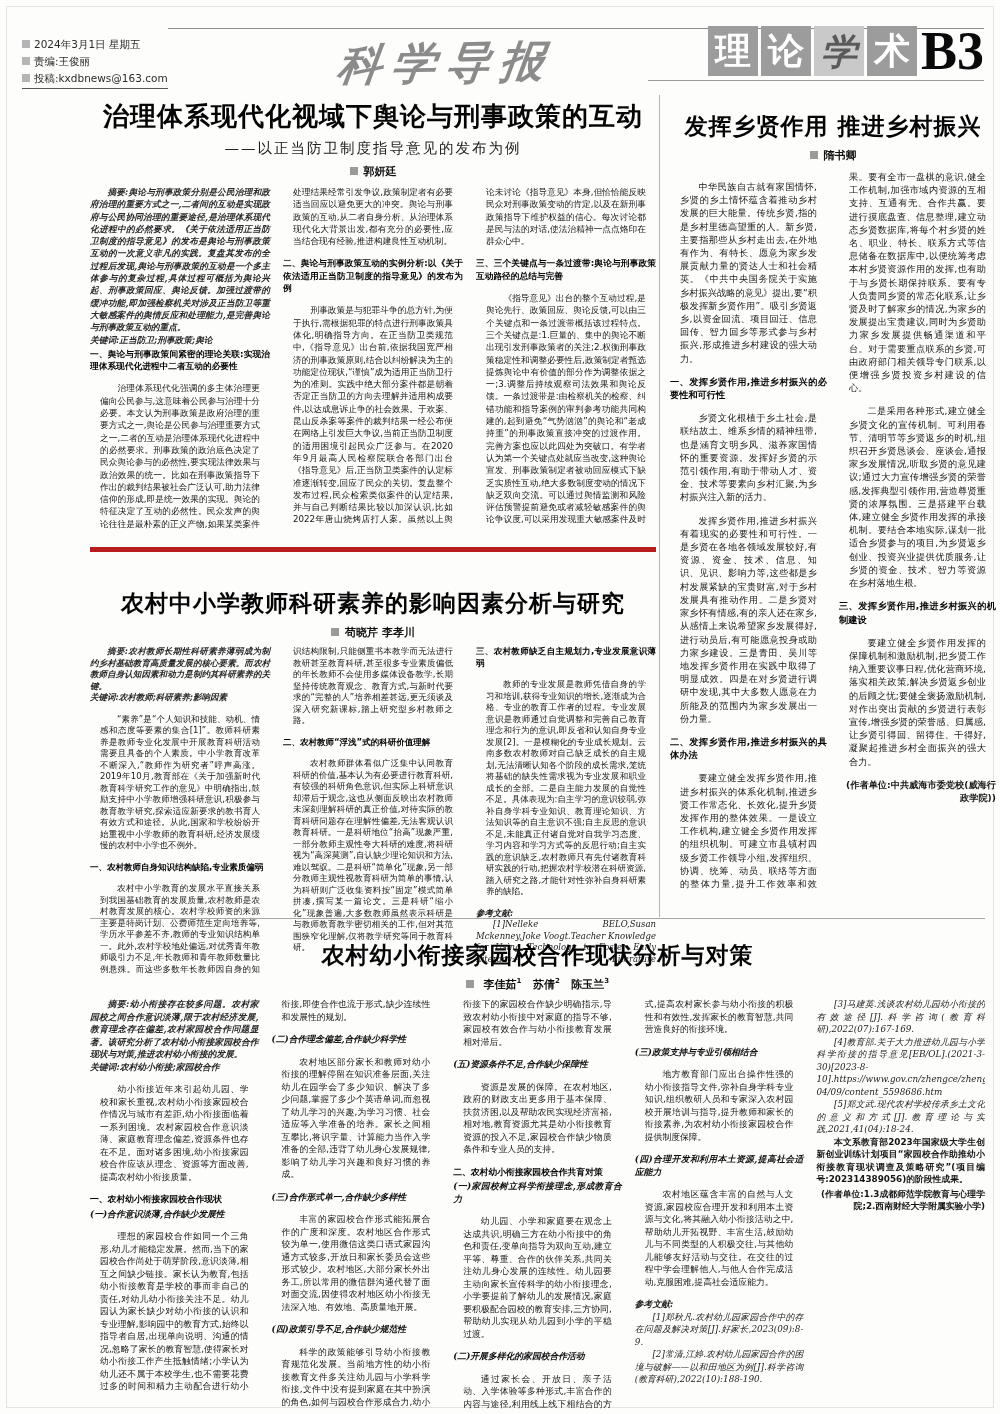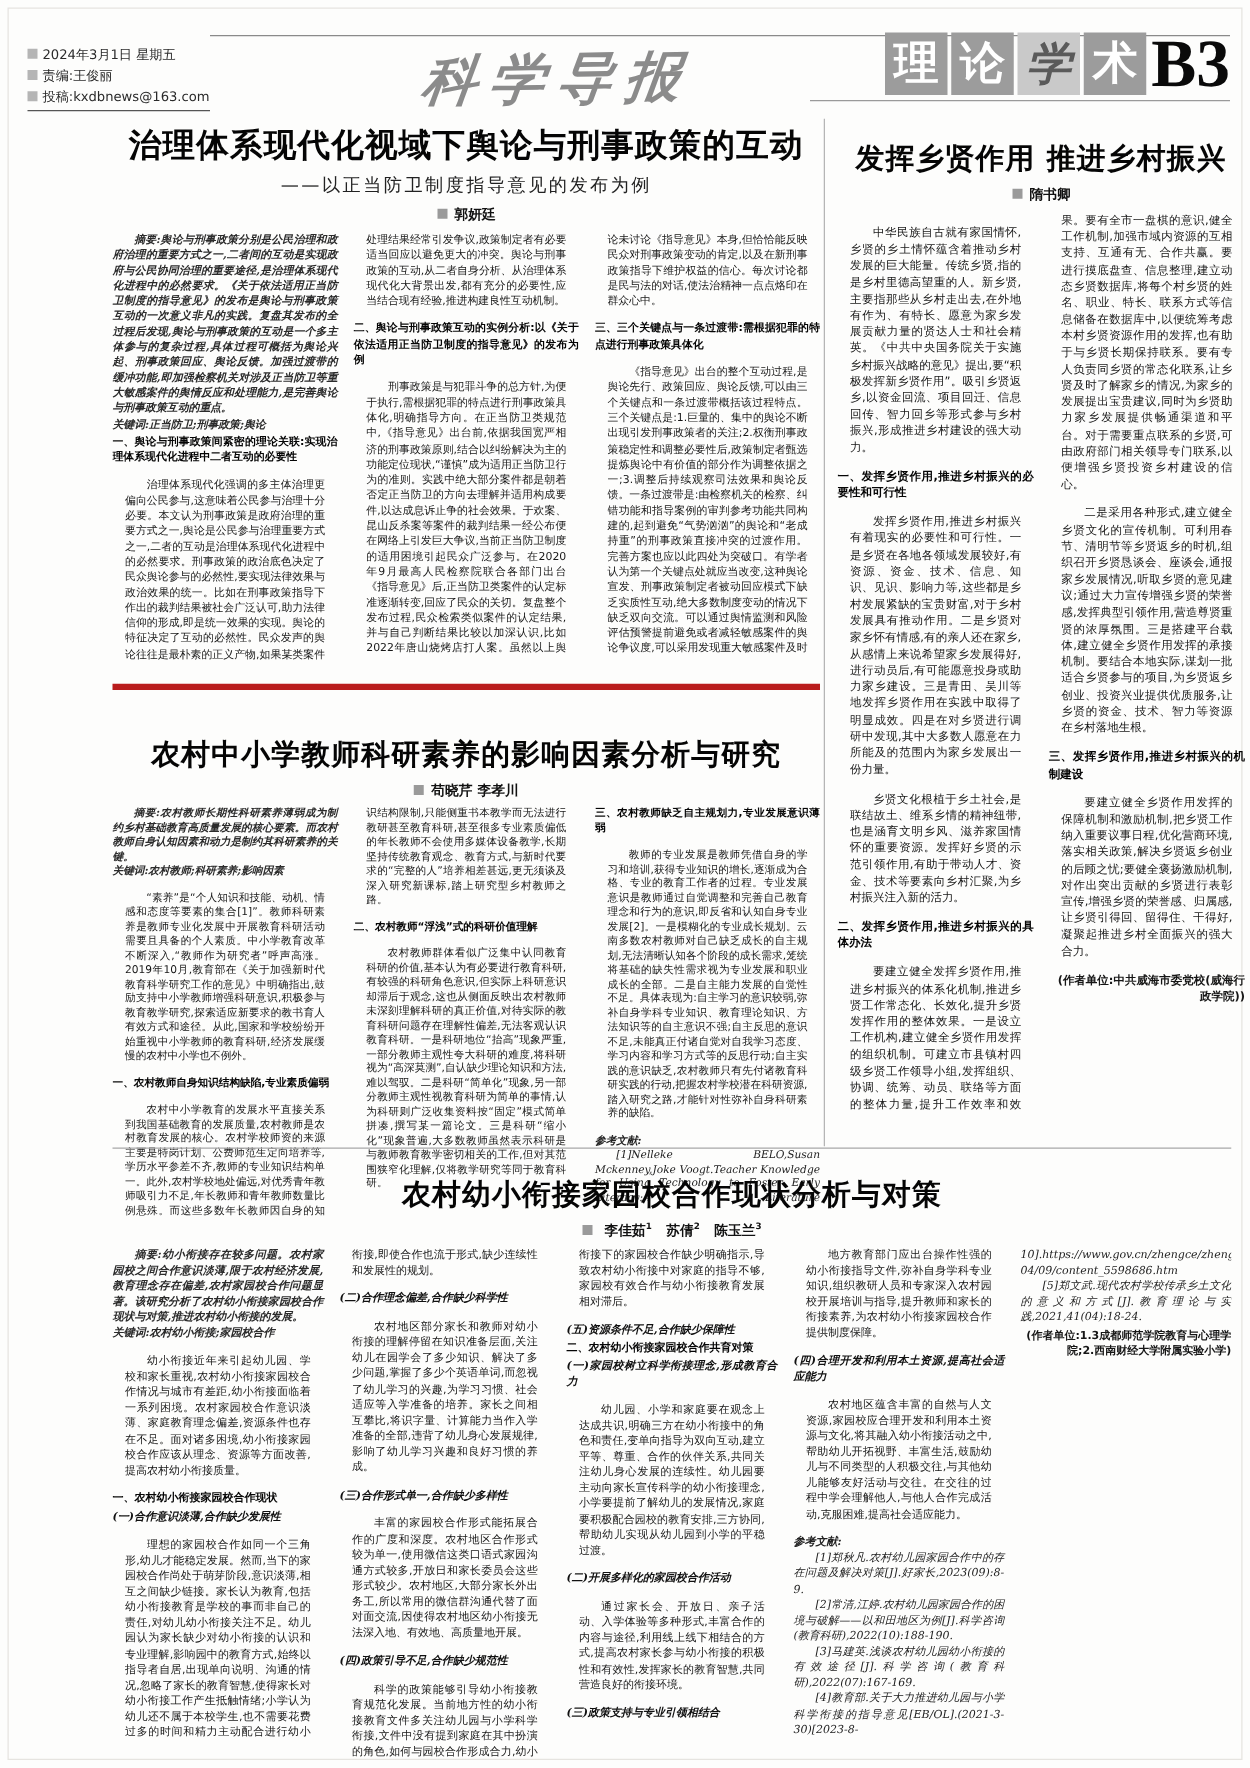--- a/index.html
+++ b/index.html
@@ -78,21 +78,21 @@
     <h1 class="t-main">治理体系现代化视域下舆论与刑事政策的互动</h1>
     <div class="t-sub">——以正当防卫制度指导意见的发布为例</div>
     <div class="byline"><span class="sq"></span><span>郭妍廷</span></div>
     <div class="jbody cols3 a1-body">
       <p class="abstract">摘要:舆论与刑事政策分别是公民治理和政府治理的重要方式之一,二者间的互动是实现政府与公民协同治理的重要途径,是治理体系现代化进程中的必然要求。《关于依法适用正当防卫制度的指导意见》的发布是舆论与刑事政策互动的一次意义非凡的实践。复盘其发布的全过程后发现,舆论与刑事政策的互动是一个多主体参与的复杂过程,具体过程可概括为舆论兴起、刑事政策回应、舆论反馈。加强过渡带的缓冲功能,即加强检察机关对涉及正当防卫等重大敏感案件的舆情反应和处理能力,是完善舆论与刑事政策互动的重点。</p>
       <p class="abstract kw">关键词:正当防卫;刑事政策;舆论</p>
       <h4 class="sec">一、舆论与刑事政策间紧密的理论关联:实现治理体系现代化进程中二者互动的必要性</h4>
       <p class="para">治理体系现代化强调的多主体治理更偏向公民参与,这意味着公民参与治理十分必要。本文认为刑事政策是政府治理的重要方式之一,舆论是公民参与治理重要方式之一,二者的互动是治理体系现代化进程中的必然要求。刑事政策的政治底色决定了民众舆论参与的必然性,要实现法律效果与政治效果的统一。比如在刑事政策指导下作出的裁判结果被社会广泛认可,助力法律信仰的形成,即是统一效果的实现。舆论的特征决定了互动的必然性。民众发声的舆论往往是最朴素的正义产物,如果某类案件处理结果经常引发争议,政策制定者有必要适当回应以避免更大的冲突。舆论与刑事政策的互动,从二者自身分析、从治理体系现代化大背景出发,都有充分的必要性,应当结合现有经验,推进构建良性互动机制。</p>
       <h4 class="sec">二、舆论与刑事政策互动的实例分析:以《关于依法适用正当防卫制度的指导意见》的发布为例</h4>
       <p class="para">刑事政策是与犯罪斗争的总方针,为便于执行,需根据犯罪的特点进行刑事政策具体化,明确指导方向。在正当防卫类规范中,《指导意见》出台前,依据我国宽严相济的刑事政策原则,结合以纠纷解决为主的功能定位现状,“谨慎”成为适用正当防卫行为的准则。实践中绝大部分案件都是朝着否定正当防卫的方向去理解并适用构成要件,以达成息诉止争的社会效果。于欢案、昆山反杀案等案件的裁判结果一经公布便在网络上引发巨大争议,当前正当防卫制度的适用困境引起民众广泛参与。在2020年9月最高人民检察院联合各部门出台《指导意见》后,正当防卫类案件的认定标准逐渐转变,回应了民众的关切。复盘整个发布过程,民众检索类似案件的认定结果,并与自己判断结果比较以加深认识,比如2022年唐山烧烤店打人案。虽然以上舆论未讨论《指导意见》本身,但恰恰能反映民众对刑事政策变动的肯定,以及在新刑事政策指导下维护权益的信心。每次讨论都是民与法的对话,使法治精神一点点烙印在群众心中。</p>
-      <h4 class="sec">三、三个关键点与一条过渡带:需根据犯罪的特点进行刑事政策具体化</h4>
+      <h4 class="sec">三、三个关键点与一条过渡带:舆论与刑事政策互动路径的总结与完善</h4>
       <p class="para">《指导意见》出台的整个互动过程,是舆论先行、政策回应、舆论反馈,可以由三个关键点和一条过渡带概括该过程特点。三个关键点是:1.巨量的、集中的舆论不断出现引发刑事政策者的关注;2.权衡刑事政策稳定性和调整必要性后,政策制定者甄选提炼舆论中有价值的部分作为调整依据之一;3.调整后持续观察司法效果和舆论反馈。一条过渡带是:由检察机关的检察、纠错功能和指导案例的审判参考功能共同构建的,起到避免“气势汹汹”的舆论和“老成持重”的刑事政策直接冲突的过渡作用。完善方案也应以此四处为突破口。有学者认为第一个关键点处就应当改变,这种舆论宣发、刑事政策制定者被动回应模式下缺乏实质性互动,绝大多数制度变动的情况下缺乏双向交流。可以通过舆情监测和风险评估预警提前避免或者减轻敏感案件的舆论争议度,可以采用发现重大敏感案件及时上报、上下联动的办案机制,提前介入侦查尚未提请批捕的案件,严把已经批捕的案件。在舆论争议尚未出现或扩大时慎重做出决定,尚未出现舆论争议的视个案价值决定是否推广,已经出现舆论争议的,通过具有权威性和公信力的信息发布做好舆论引导和矛盾化解工作。当然这并不是要求也不可能要求检察机关办案无争议,只是将检察系统的垂直管理体制优势和检察监督功能尽可能发挥出来,能在舆论“火情”未起、“火势较少”时提前、及时作出反应,更好地疏解舆论情绪,也能在一定程度上增加民众对司法机关的认可度。</p>
 
     </div>
   </div>
 
   <div class="a2-wrap">
     <h2 class="t-mid">农村中小学教师科研素养的影响因素分析与研究</h2>
     <div class="byline"><span class="sq"></span><span>苟晓芹  李孝川</span></div>
     <div class="jbody cols3 a2-body">
       <p class="abstract">摘要:农村教师长期性科研素养薄弱成为制约乡村基础教育高质量发展的核心要素。而农村教师自身认知因素和动力是制约其科研素养的关键。</p>
@@ -113,22 +113,22 @@
   </div>
 </div>
 
 <div class="right-region">
   <div>
     <h2 class="t-mid">发挥乡贤作用  推进乡村振兴</h2>
     <div class="byline"><span class="sq"></span><span>隋书卿</span></div>
     <div class="jbody cols2 a3-body">
       <p class="para">中华民族自古就有家国情怀,乡贤的乡土情怀蕴含着推动乡村发展的巨大能量。传统乡贤,指的是乡村里德高望重的人。新乡贤,主要指那些从乡村走出去,在外地有作为、有特长、愿意为家乡发展贡献力量的贤达人士和社会精英。《中共中央国务院关于实施乡村振兴战略的意见》提出,要“积极发挥新乡贤作用”。吸引乡贤返乡,以资金回流、项目回迁、信息回传、智力回乡等形式参与乡村振兴,形成推进乡村建设的强大动力。</p>
       <h4 class="sec">一、发挥乡贤作用,推进乡村振兴的必要性和可行性</h4>
+      <p class="para">乡贤文化根植于乡土社会,是联结故土、维系乡情的精神纽带,也是涵育文明乡风、滋养家国情怀的重要资源。发挥好乡贤的示范引领作用,有助于带动人才、资金、技术等要素向乡村汇聚,为乡村振兴注入新的活力。</p>
       <p class="para">发挥乡贤作用,推进乡村振兴有着现实的必要性和可行性。一是乡贤在各地各领域发展较好,有资源、资金、技术、信息、知识、见识、影响力等,这些都是乡村发展紧缺的宝贵财富,对于乡村发展具有推动作用。二是乡贤对家乡怀有情感,有的亲人还在家乡,从感情上来说希望家乡发展得好,进行动员后,有可能愿意投身或助力家乡建设。三是青田、吴川等地发挥乡贤作用在实践中取得了明显成效。四是在对乡贤进行调研中发现,其中大多数人愿意在力所能及的范围内为家乡发展出一份力量。</p>
-      <p class="para">乡贤文化根植于乡土社会,是联结故土、维系乡情的精神纽带,也是涵育文明乡风、滋养家国情怀的重要资源。发挥好乡贤的示范引领作用,有助于带动人才、资金、技术等要素向乡村汇聚,为乡村振兴注入新的活力。</p>
       <h4 class="sec">二、发挥乡贤作用,推进乡村振兴的具体办法</h4>
       <p class="para">要建立健全发挥乡贤作用,推进乡村振兴的体系化机制,推进乡贤工作常态化、长效化,提升乡贤发挥作用的整体效果。一是设立工作机构,建立健全乡贤作用发挥的组织机制。可建立市县镇村四级乡贤工作领导小组,发挥组织、协调、统筹、动员、联络等方面的整体力量,提升工作效率和效果。要有全市一盘棋的意识,健全工作机制,加强市域内资源的互相支持、互通有无、合作共赢。要进行摸底盘查、信息整理,建立动态乡贤数据库,将每个村乡贤的姓名、职业、特长、联系方式等信息储备在数据库中,以便统筹考虑本村乡贤资源作用的发挥,也有助于与乡贤长期保持联系。要有专人负责同乡贤的常态化联系,让乡贤及时了解家乡的情况,为家乡的发展提出宝贵建议,同时为乡贤助力家乡发展提供畅通渠道和平台。对于需要重点联系的乡贤,可由政府部门相关领导专门联系,以便增强乡贤投资乡村建设的信心。</p>
       <p class="para">二是采用各种形式,建立健全乡贤文化的宣传机制。可利用春节、清明节等乡贤返乡的时机,组织召开乡贤恳谈会、座谈会,通报家乡发展情况,听取乡贤的意见建议;通过大力宣传增强乡贤的荣誉感,发挥典型引领作用,营造尊贤重贤的浓厚氛围。三是搭建平台载体,建立健全乡贤作用发挥的承接机制。要结合本地实际,谋划一批适合乡贤参与的项目,为乡贤返乡创业、投资兴业提供优质服务,让乡贤的资金、技术、智力等资源在乡村落地生根。</p>
       <h4 class="sec">三、发挥乡贤作用,推进乡村振兴的机制建设</h4>
       <p class="para">要建立健全乡贤作用发挥的保障机制和激励机制,把乡贤工作纳入重要议事日程,优化营商环境,落实相关政策,解决乡贤返乡创业的后顾之忧;要健全褒扬激励机制,对作出突出贡献的乡贤进行表彰宣传,增强乡贤的荣誉感、归属感,让乡贤引得回、留得住、干得好,凝聚起推进乡村全面振兴的强大合力。</p>
       <p class="author-unit">(作者单位:中共威海市委党校(威海行政学院))</p>
     </div>
   </div>
 </div>
 
@@ -148,31 +148,33 @@
       <h4 class="sec">一、农村幼小衔接家园校合作现状</h4>
       <h5 class="subsec">(一)合作意识淡薄,合作缺少发展性</h5>
       <p class="para">理想的家园校合作如同一个三角形,幼儿才能稳定发展。然而,当下的家园校合作尚处于萌芽阶段,意识淡薄,相互之间缺少链接。家长认为教育,包括幼小衔接教育是学校的事而非自己的责任,对幼儿幼小衔接关注不足。幼儿园认为家长缺少对幼小衔接的认识和专业理解,影响园中的教育方式,始终以指导者自居,出现单向说明、沟通的情况,忽略了家长的教育智慧,使得家长对幼小衔接工作产生抵触情绪;小学认为幼儿还不属于本校学生,也不需要花费过多的时间和精力主动配合进行幼小衔接,即使合作也流于形式,缺少连续性和发展性的规划。</p>
       <h5 class="subsec">(二)合作理念偏差,合作缺少科学性</h5>
       <p class="para">农村地区部分家长和教师对幼小衔接的理解停留在知识准备层面,关注幼儿在园学会了多少知识、解决了多少问题,掌握了多少个英语单词,而忽视了幼儿学习的兴趣,为学习习惯、社会适应等入学准备的培养。家长之间相互攀比,将识字量、计算能力当作入学准备的全部,违背了幼儿身心发展规律,影响了幼儿学习兴趣和良好习惯的养成。</p>
       <h5 class="subsec">(三)合作形式单一,合作缺少多样性</h5>
       <p class="para">丰富的家园校合作形式能拓展合作的广度和深度。农村地区合作形式较为单一,使用微信这类口语式家园沟通方式较多,开放日和家长委员会这些形式较少。农村地区,大部分家长外出务工,所以常用的微信群沟通代替了面对面交流,因使得农村地区幼小衔接无法深入地、有效地、高质量地开展。</p>
       <h5 class="subsec">(四)政策引导不足,合作缺少规范性</h5>
       <p class="para">科学的政策能够引导幼小衔接教育规范化发展。当前地方性的幼小衔接教育文件多关注幼儿园与小学科学衔接,文件中没有提到家庭在其中扮演的角色,如何与园校合作形成合力,幼小衔接下的家园校合作缺少明确指示,导致农村幼小衔接中对家庭的指导不够,家园校有效合作与幼小衔接教育发展相对滞后。</p>
       <h5 class="subsec">(五)资源条件不足,合作缺少保障性</h5>
+      <p class="para">资源是发展的保障。在农村地区,政府的财政支出更多用于基本保障、扶贫济困,以及帮助农民实现经济富裕,相对地,教育资源尤其是幼小衔接教育资源的投入不足,家园校合作缺少物质条件和专业人员的支持。</p>
       <h4 class="sec">二、农村幼小衔接家园校合作共育对策</h4>
       <h5 class="subsec">(一)家园校树立科学衔接理念,形成教育合力</h5>
       <p class="para">幼儿园、小学和家庭要在观念上达成共识,明确三方在幼小衔接中的角色和责任,变单向指导为双向互动,建立平等、尊重、合作的伙伴关系,共同关注幼儿身心发展的连续性。幼儿园要主动向家长宣传科学的幼小衔接理念,小学要提前了解幼儿的发展情况,家庭要积极配合园校的教育安排,三方协同,帮助幼儿实现从幼儿园到小学的平稳过渡。</p>
       <h5 class="subsec">(二)开展多样化的家园校合作活动</h5>
       <p class="para">通过家长会、开放日、亲子活动、入学体验等多种形式,丰富合作的内容与途径,利用线上线下相结合的方式,提高农村家长参与幼小衔接的积极性和有效性,发挥家长的教育智慧,共同营造良好的衔接环境。</p>
       <h5 class="subsec">(三)政策支持与专业引领相结合</h5>
       <p class="para">地方教育部门应出台操作性强的幼小衔接指导文件,弥补自身学科专业知识,组织教研人员和专家深入农村园校开展培训与指导,提升教师和家长的衔接素养,为农村幼小衔接家园校合作提供制度保障。</p>
       <h5 class="subsec">(四)合理开发和利用本土资源,提高社会适应能力</h5>
       <p class="para">农村地区蕴含丰富的自然与人文资源,家园校应合理开发和利用本土资源与文化,将其融入幼小衔接活动之中,帮助幼儿开拓视野、丰富生活,鼓励幼儿与不同类型的人积极交往,与其他幼儿能够友好活动与交往。在交往的过程中学会理解他人,与他人合作完成活动,克服困难,提高社会适应能力。</p>
       <p class="ref first">参考文献:</p>
       <p class="ref">[1]郑秋凡.农村幼儿园家园合作中的存在问题及解决对策[J].好家长,2023(09):8-9.</p>
       <p class="ref">[2]常清,江婷.农村幼儿园家园合作的困境与破解——以和田地区为例[J].科学咨询(教育科研),2022(10):188-190.</p>
       <p class="ref">[3]马建英.浅谈农村幼儿园幼小衔接的有效途径[J].科学咨询(教育科研),2022(07):167-169.</p>
       <p class="ref">[4]教育部.关于大力推进幼儿园与小学科学衔接的指导意见[EB/OL].(2021-3-30)[2023-8-10].https://www.gov.cn/zhengce/zhengceku/2021-04/09/content_5598686.htm</p>
       <p class="ref">[5]郑文武.现代农村学校传承乡土文化的意义和方式[J].教育理论与实践,2021,41(04):18-24.</p>
+      <p class="funding">本文系教育部2023年国家级大学生创新创业训练计划项目“家园校合作助推幼小衔接教育现状调查及策略研究”(项目编号:202314389056)的阶段性成果。</p>
       <p class="author-unit">(作者单位:1.3成都师范学院教育与心理学院;2.西南财经大学附属实验小学)</p>
     </div>
   </div>
 </div>
 
 </body></html>

